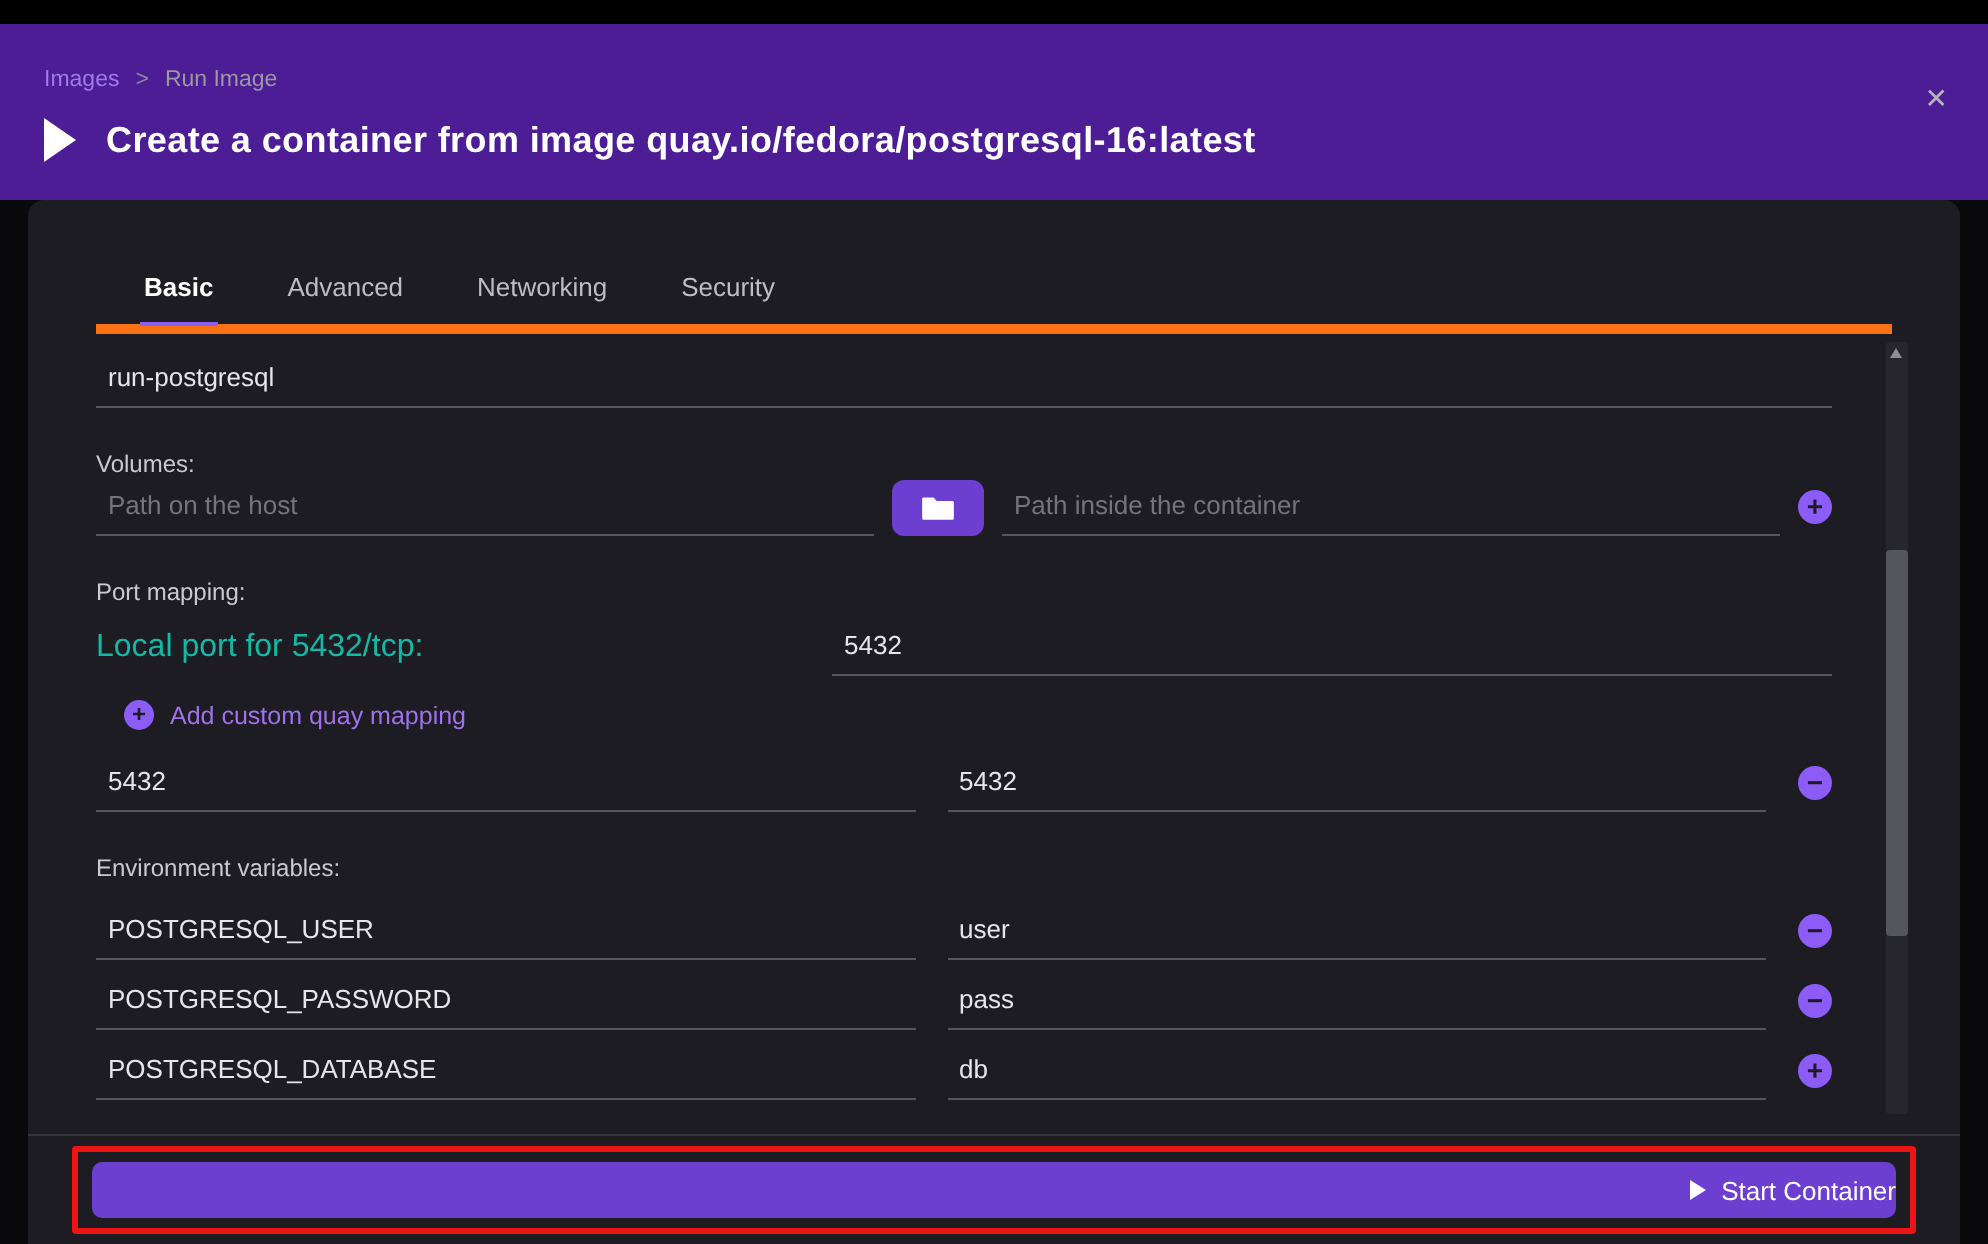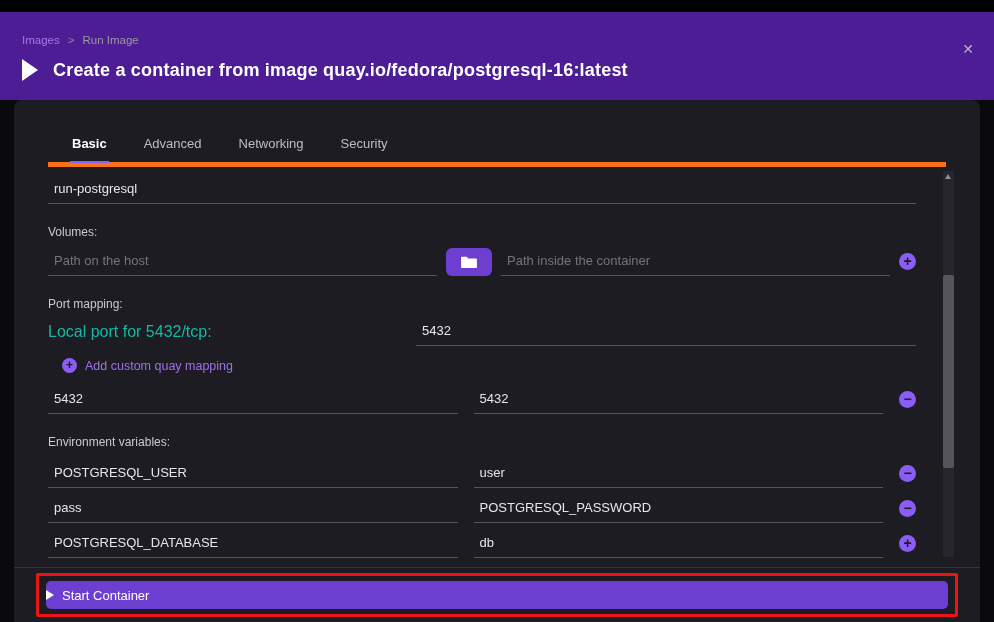--- a/index.html
+++ b/index.html
@@ -56,21 +56,21 @@
   input {
     background: transparent; border: none; outline: none;
     border-bottom: 1px solid #55555e; color: #e6e6ea;
     font-family: "Liberation Sans", sans-serif; font-size: 13px;
     padding: 6px 6px 7px 6px; width: 100%;
   }
   input::placeholder { color: #74747c; }
   .field-label { margin-top: 21px; font-size: 12px; color: #c9c9ce; }
   .name-input-wrap { margin-top: 2px; }
   .frow { display: flex; align-items: center; gap: 16px; }
-  .vol-row { margin-top: 8px; gap: 9px; }
+  .vol-row { gap: 9px; }
   .folder-btn {
     flex: 0 0 46px; height: 28px; border-radius: 6px; background: #6d3fd0;
     display: flex; align-items: center; justify-content: center; cursor: pointer; border: none;
   }
   .circle-ic {
     flex: 0 0 17px; width: 17px; height: 17px; border-radius: 50%;
     background: #8b5cf6; color: #1c1c22; font-size: 14px; font-weight: bold;
     line-height: 16px; text-align: center; cursor: pointer; user-select: none;
   }
   .circle-ic.small { flex-basis: 15px; width: 15px; height: 15px; font-size: 12px; line-height: 14px; }
@@ -99,21 +99,21 @@
     background: #55555e; border-radius: 2px; cursor: grab;
   }
 
   .footer { height: 54px; display: flex; align-items: center; padding: 0 22px; }
   .annotation {
     flex: 1; border: 3px solid #ec1414; border-radius: 2px; padding: 5px 7px;
   }
   .start-btn {
     width: 100%; height: 28px; background: #6d3fd0; border: none; border-radius: 5px;
     color: #fff; font-family: "Liberation Sans", sans-serif; font-size: 13px;
-    display: flex; align-items: center; justify-content: flex-start; gap: 8px; cursor: pointer;
+    display: flex; align-items: center; justify-content: flex-end; gap: 8px; cursor: pointer;
   }
   .btn-tri {
     width: 0; height: 0;
     border-left: 8px solid #fff;
     border-top: 5px solid transparent;
     border-bottom: 5px solid transparent;
   }
 </style>
 </head>
 <body>
@@ -180,22 +180,22 @@
         </div>
 
         <div class="field-label">Environment variables:</div>
 
         <div class="frow pair-row env-row" style="margin-top:10px;">
           <input class="cell" value="POSTGRESQL_USER" style="">
           <input class="cell" value="user" style="">
           <span class="circle-ic">−</span>
         </div>
         <div class="frow pair-row env-row">
+          <input class="cell" value="POSTGRESQL_PASSWORD" style="">
           <input class="cell" value="pass" style="">
-          <input class="cell" value="POSTGRESQL_PASSWORD" style="">
           <span class="circle-ic">−</span>
         </div>
         <div class="frow pair-row env-row">
           <input class="cell" value="POSTGRESQL_DATABASE" style="">
           <input class="cell" value="db" style="">
           <span class="circle-ic">+</span>
         </div>
 
         <div class="scrollbar">
           <span class="scroll-arrow"></span>

